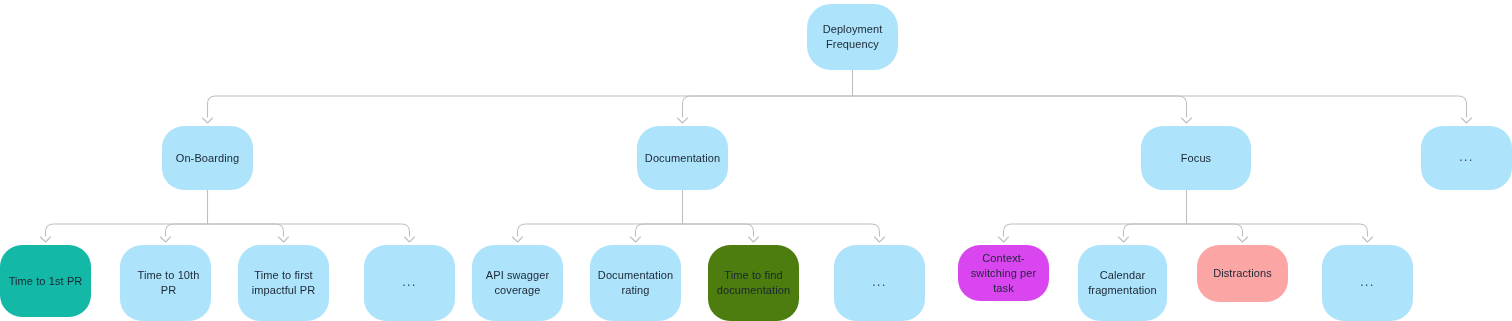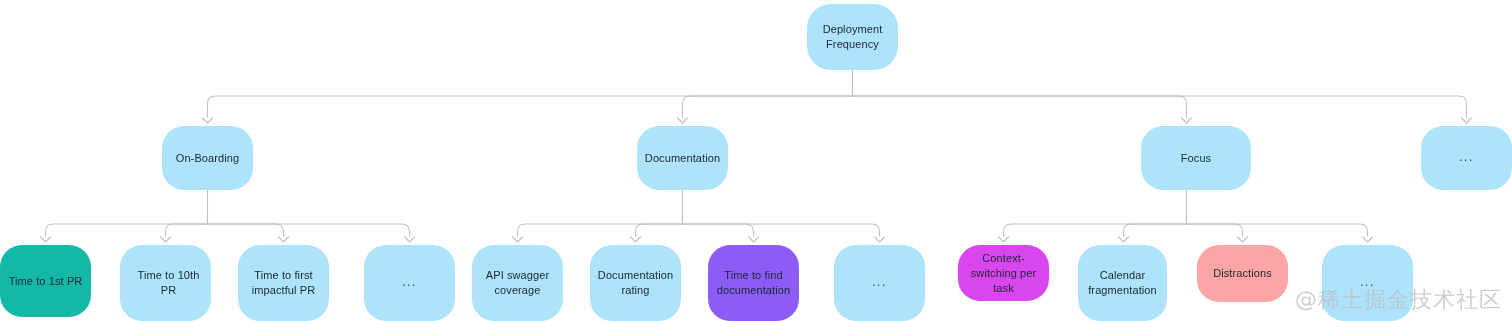--- a/index.html
+++ b/index.html
@@ -140,21 +140,21 @@
         <span class="label">...</span>
       </div>
       <div class="node" style="left: 472px; top: 245px; width: 91px; height: 76px; background: rgb(173, 227, 251); color: rgb(27, 39, 51);">
         <span class="label">API swagger
 coverage</span>
       </div>
       <div class="node" style="left: 590px; top: 245px; width: 91px; height: 76px; background: rgb(173, 227, 251); color: rgb(27, 39, 51);">
         <span class="label">Documentation
 rating</span>
       </div>
-      <div class="node" style="left: 708px; top: 245px; width: 91px; height: 76px; background: #8b5cf6; color: rgb(27, 39, 51);">
+      <div class="node" style="left: 708px; top: 245px; width: 91px; height: 76px; background: #4d7c0f; color: rgb(27, 39, 51);">
         <span class="label">Time to find
 documentation</span>
       </div>
       <div class="node ellipsis" style="left: 834px; top: 245px; width: 91px; height: 76px; background: rgb(173, 227, 251); color: rgb(27, 39, 51);">
         <span class="label">...</span>
       </div>
       <div class="node" style="left: 958px; top: 245px; width: 91px; height: 56px; background: #d946ef; color: rgb(27, 39, 51);">
         <span class="label">Context-
 switching per
 task</span>
@@ -163,14 +163,13 @@
         <span class="label">Calendar
 fragmentation</span>
       </div>
       <div class="node" style="left: 1197px; top: 245px; width: 91px; height: 57px; background: #fca5a5; color: rgb(27, 39, 51);">
         <span class="label">Distractions</span>
       </div>
       <div class="node ellipsis" style="left: 1322px; top: 245px; width: 91px; height: 76px; background: rgb(173, 227, 251); color: rgb(27, 39, 51);">
         <span class="label">...</span>
       </div>
     </div>
-  <div id="watermark">@稀土掘金技术社区</div>
 </div>
 
 </body></html>

